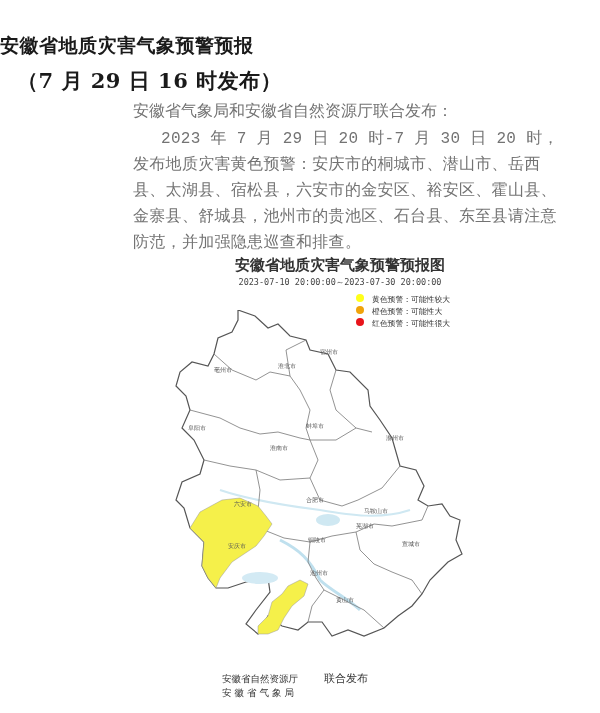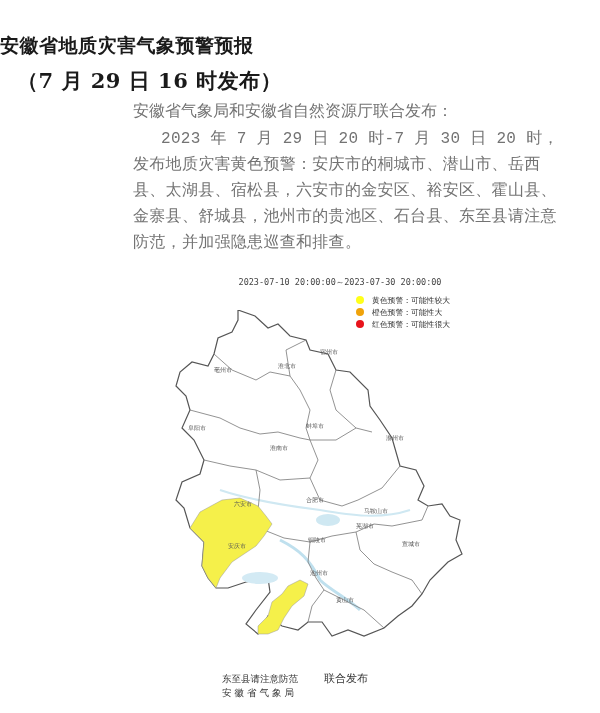--- a/index.html
+++ b/index.html
@@ -13,39 +13,40 @@
           line-height:26px;margin-left:44px; }
   .p-intro { top:98px; }
   .p-body { top:126px; text-indent:28px; letter-spacing:0.3px;font-family:Liberation Mono, monospace; }
   .map-wrap { position:absolute; left:160px; top:250px; width:360px; height:420px; }
   .map-title { position:absolute; left:0; width:100%; top:6px; text-align:center;
                font-family:"DejaVu Sans","Liberation Sans",sans-serif; font-size:15px; color:#333; font-weight:bold; }
   .map-sub { position:absolute; left:0; width:100%; top:27px; text-align:center;
              font-family:"DejaVu Sans Mono","Liberation Mono",monospace; font-size:8.5px; color:#444; }
   .legend { position:absolute; left:190px; top:44px; width:120px; height:38px;
             font-family:"DejaVu Sans","Liberation Sans",sans-serif; font-size:7.8px; color:#333; }
-  .legend-item { display:flex; align-items:center; height:12px; }
+  .legend-item { display:flex; height:12px; }
   .dot { width:8px; height:8px; border-radius:50%; margin-right:8px; margin-left:6px; }
   svg.map { position:absolute; left:0; top:60px; }
   .footer { position:absolute; left:222px; top:672px; font-family:"DejaVu Sans","Liberation Sans",sans-serif;
             color:#333; font-size:9.5px; line-height:14px; }
   .footer-issuers { float:left; }
   .footer-joint { float:left; margin-left:26px; margin-top:0; font-size:11px; }
   .city { font-family:"DejaVu Sans","Liberation Sans",sans-serif; font-size:6px; fill:#555; }
 </style>
 </head>
 <body>
 
 <div class="title t1">安徽省地质灾害气象预警预报</div>
 <div class="title t2">（7 月 29 日 16 时发布）</div>
 
 <div class="para p-intro">安徽省气象局和安徽省自然资源厅联合发布：</div>
 <div class="para p-body">2023 年 7 月 29 日 20 时-7 月 30 日 20 时，发布地质灾害黄色预警：安庆市的桐城市、潜山市、岳西县、太湖县、宿松县，六安市的金安区、裕安区、霍山县、金寨县、舒城县，池州市的贵池区、石台县、东至县请注意防范，并加强隐患巡查和排查。</div>
 
 <div class="map-wrap">
+  <div class="map-title">安徽省地质灾害气象预警预报图</div>
   <div class="map-sub">2023-07-10  20:00:00～2023-07-30  20:00:00</div>
 
   <div class="legend">
     <div class="legend-item">
       <span class="dot" style="background:#ffff1a"></span>
       <span>黄色预警：可能性较大</span>
     </div>
     <div class="legend-item">
       <span class="dot" style="background:#f0a30a"></span>
       <span>橙色预警：可能性大</span>
@@ -96,17 +97,17 @@
     <text class="city" x="242" y="236">宣城市</text>
     <text class="city" x="148" y="232">铜陵市</text>
     <text class="city" x="68" y="238">安庆市</text>
     <text class="city" x="150" y="265">池州市</text>
     <text class="city" x="176" y="292">黄山市</text>
   </svg>
 </div>
 
 <div class="footer">
   <div class="footer-issuers">
-    <div>东至县请注意防范</div>
+    <div>安徽省自然资源厅</div>
     <div>安 徽 省 气 象 局</div>
   </div>
   <div class="footer-joint">联合发布</div>
 </div>
 
 </body></html>

